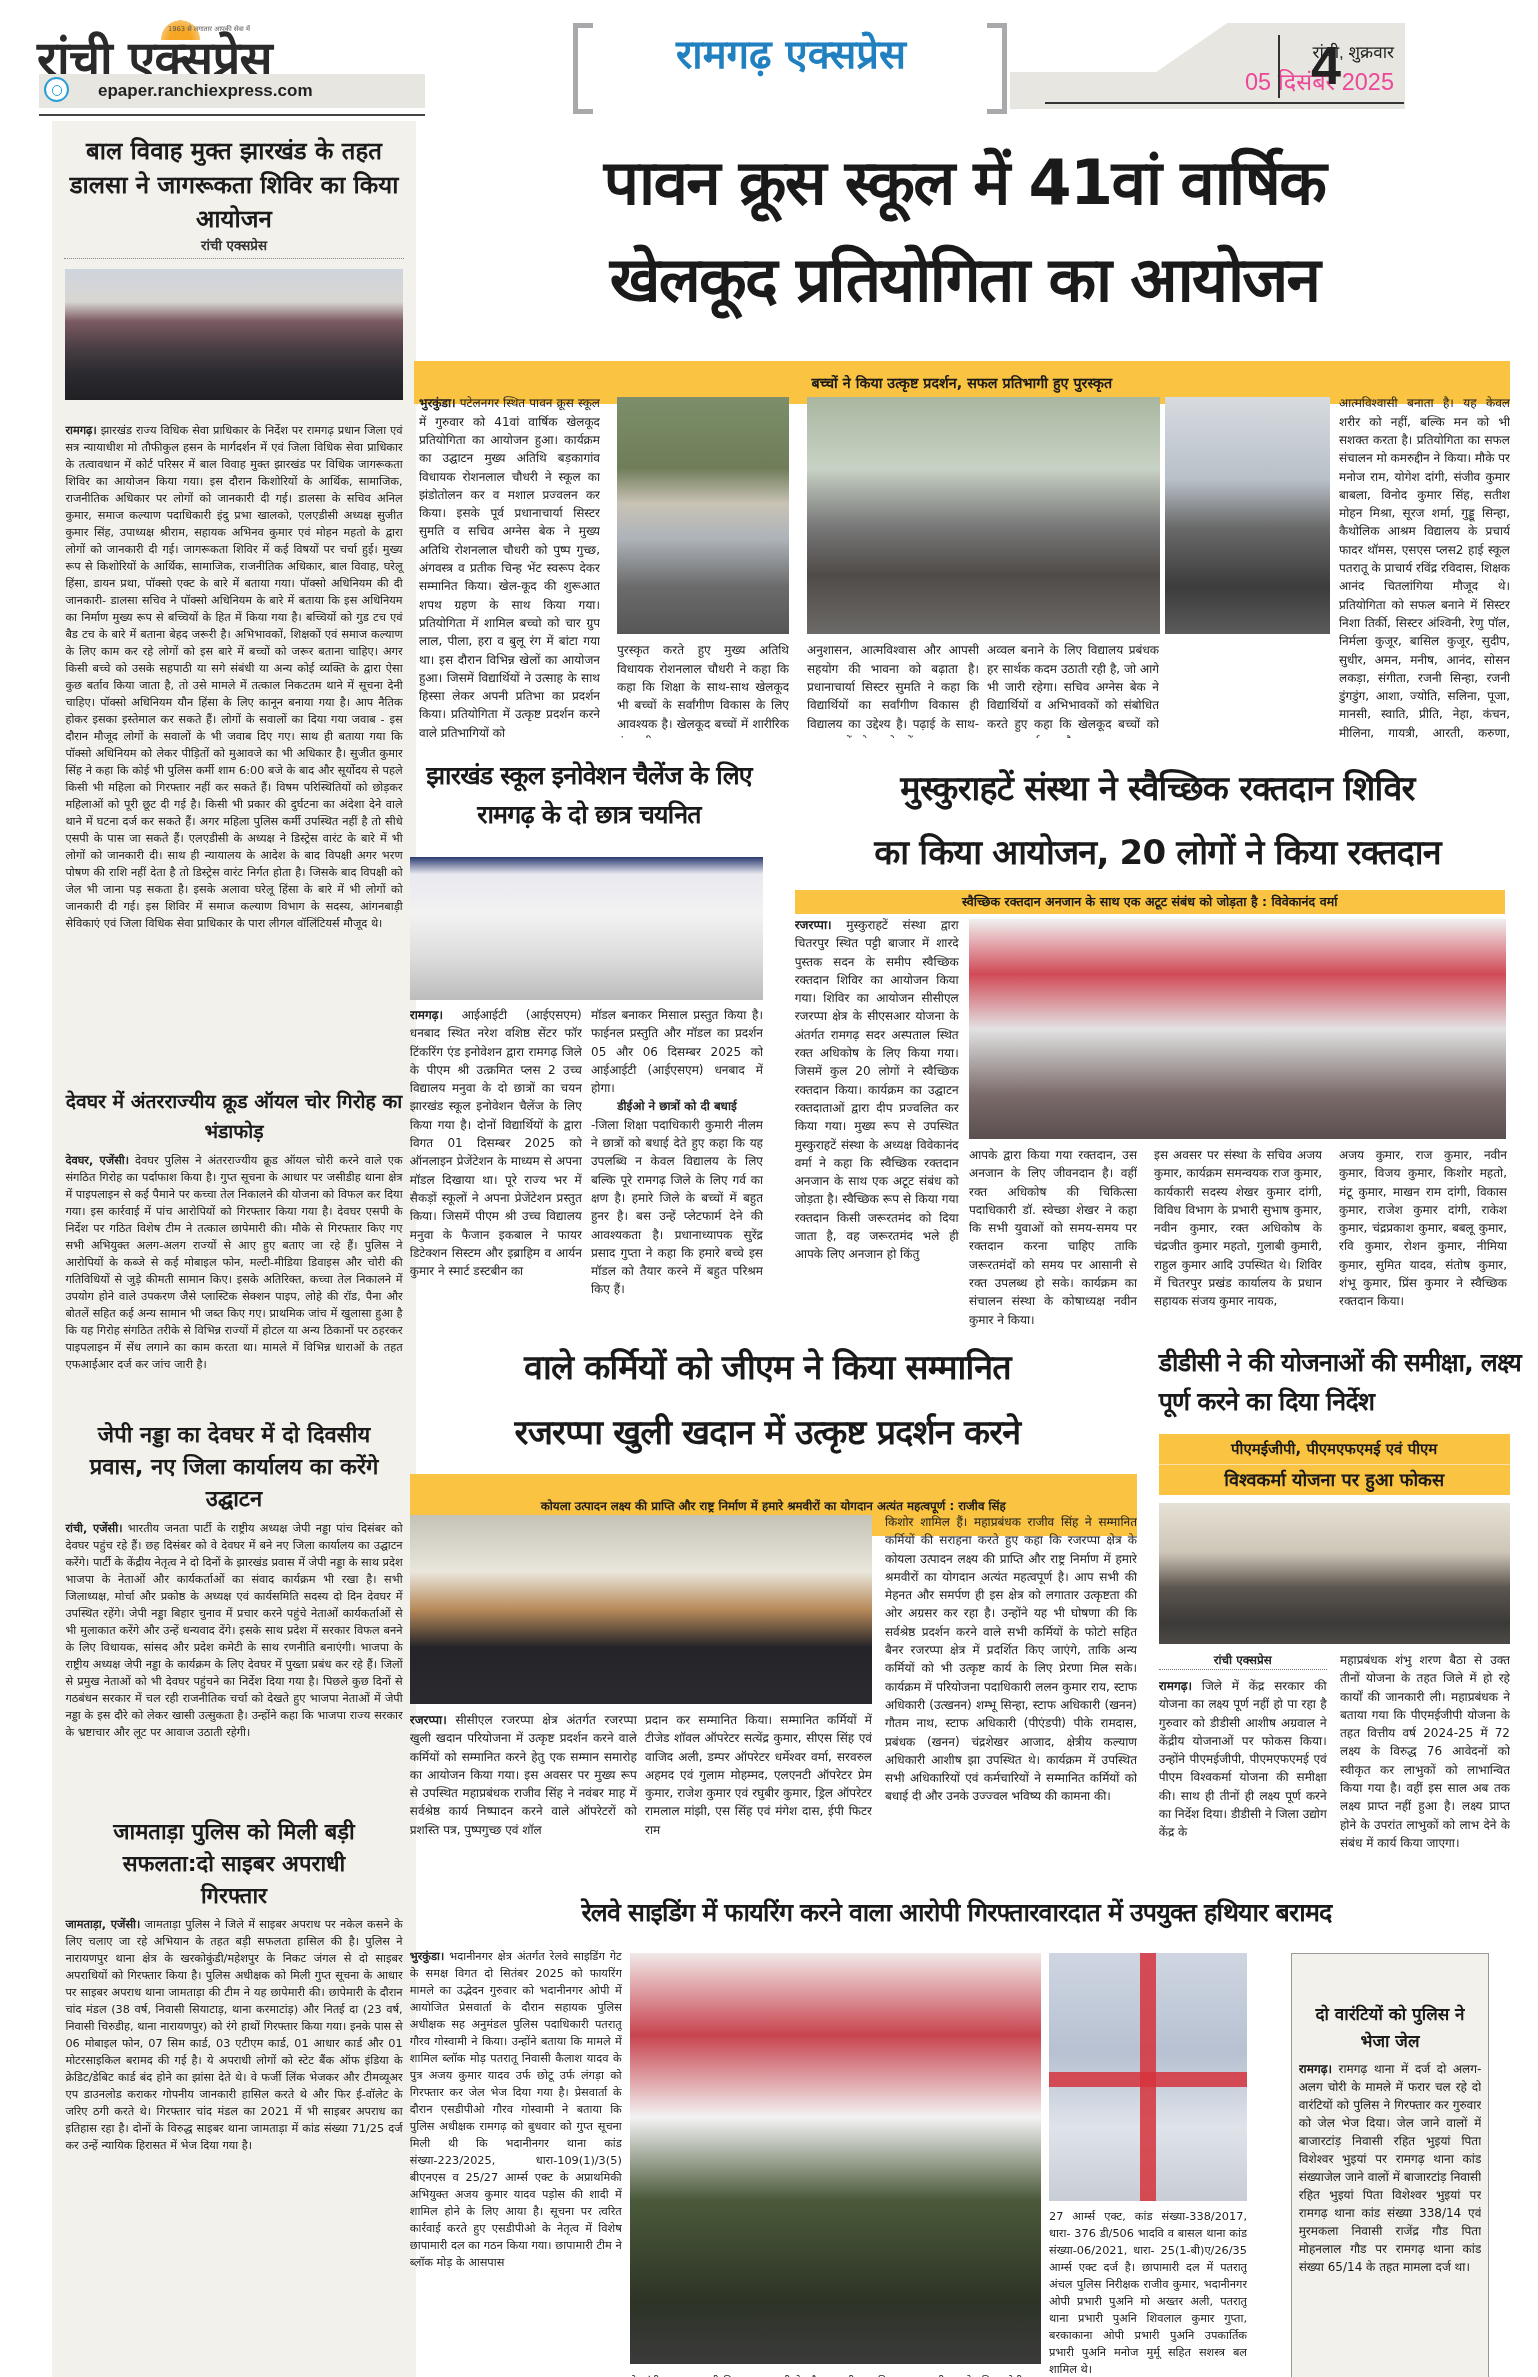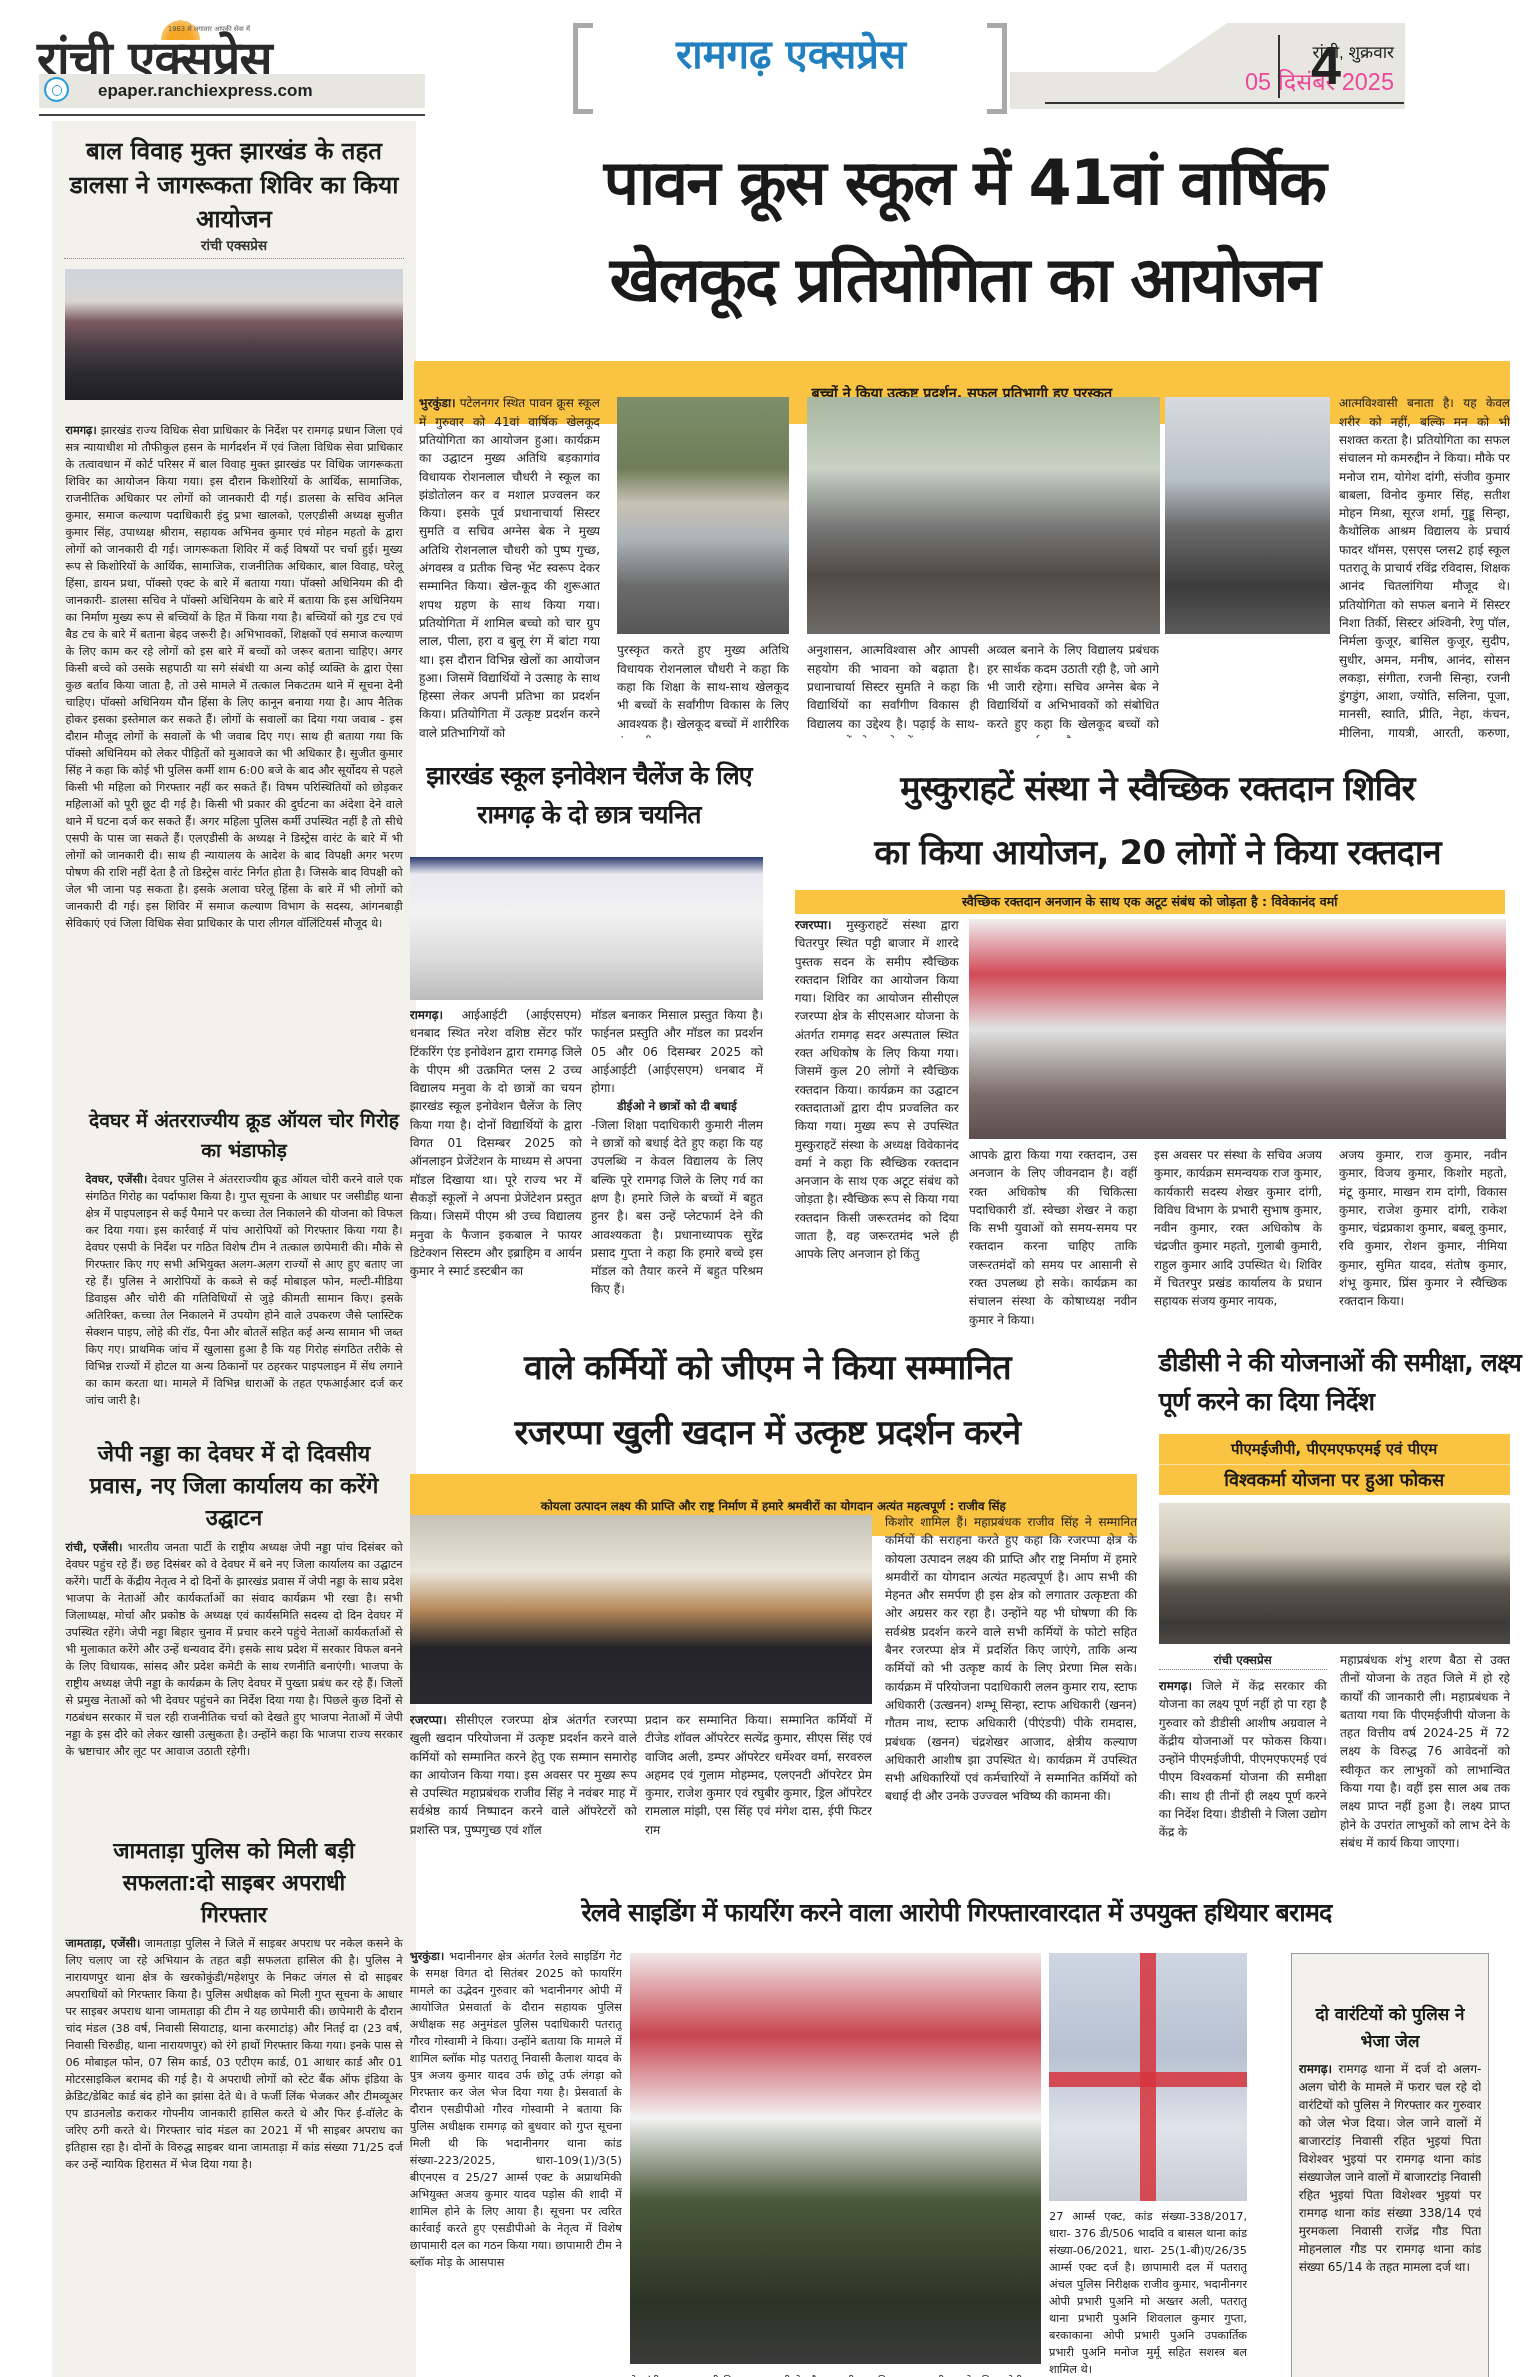--- a/index.html
+++ b/index.html
@@ -44,21 +44,21 @@
   .ph-ccl { background: linear-gradient(180deg, #c5c3b8 0%, #e9e6dc 30%, #b88a5a 50%, #242428 70%, #2b2b2f 100%); }
   .ph-ddc { background: linear-gradient(180deg, #e6e1d5 0%, #cdc6b7 35%, #5c5650 60%, #3c3a38 85%, #4c4946 100%); }
   .ph-police { background: linear-gradient(180deg, #f1e8e8 0%, #c8444f 20%, #f3f3f3 40%, #4b5a3a 60%, #2d3326 85%, #3b3b3b 100%); }
   .ph-box { background: linear-gradient(180deg, #cfd6e2 0%, #b7c1d1 40%, #dfe3ea 70%, #c8cdd6 100%); }
   .ph-box::before { content: ""; position: absolute; left: 46%; top: 0; width: 8%; height: 100%; background: #d6333c; opacity: .85; }
   .ph-box::after { content: ""; position: absolute; left: 0; top: 48%; width: 100%; height: 6%; background: #d6333c; opacity: .85; }
 
   
   .main { position: absolute; left: 398px; top: 126px; width: 1141px; }
   .head-xl { font-weight: 900; color: #1a1a1a; font-size: 62px; line-height: 97px; letter-spacing: -1.7px; text-align: center; }
-  .kicker { background: #fbc342; font-weight: 700; color: #1a1a1a; text-align: center; font-size: 14.3px; padding: 22px 0; }
+  .kicker { background: #fbc342; font-weight: 700; color: #1a1a1a; text-align: center; font-size: 14.3px; padding: 12px 0; }
   .col { position: absolute; font-size: 12px; line-height: 18.3px; text-align: justify; color: #222; }
   .col b { font-weight: 700; }
   .head-l { font-weight: 900; color: #1a1a1a; font-size: 32px; line-height: 54px; letter-spacing: -0.8px; }
   .head-m { font-weight: 900; color: #1a1a1a; font-size: 27px; line-height: 39px; letter-spacing: -0.8px; }
   .sub-bold { font-weight: 700; text-align: center; font-size: 11.8px; }
   .box { border: 0.8px solid #999; background: #f3f1ec; }
   .dotted { border-bottom: 0.8px dotted #777; }
 </style>
 </head>
 <body>
@@ -89,21 +89,21 @@
   <article style="padding-top:13.4px;">
     <h2 class="lhead big" style="padding:0 8.4px;">बाल विवाह मुक्त झारखंड के तहत डालसा ने जागरूकता शिविर का किया आयोजन</h2>
     <div class="byline">रांची एक्सप्रेस</div>
     <div class="photo ph-crowd" style="margin:0 13.4px; height:131px;"></div>
     <p class="ltext" style="margin-top:22px; height:660px; overflow:hidden;">
       <b>रामगढ़।</b>
       <span>झारखंड राज्य विधिक सेवा प्राधिकार के निर्देश पर रामगढ़ प्रधान जिला एवं सत्र न्यायाधीश मो तौफीकुल हसन के मार्गदर्शन में एवं जिला विधिक सेवा प्राधिकार के तत्वावधान में कोर्ट परिसर में बाल विवाह मुक्त झारखंड पर विधिक जागरूकता शिविर का आयोजन किया गया। इस दौरान किशोरियों के आर्थिक, सामाजिक, राजनीतिक अधिकार पर लोगों को जानकारी दी गई। डालसा के सचिव अनिल कुमार, समाज कल्याण पदाधिकारी इंदु प्रभा खालको, एलएडीसी अध्यक्ष सुजीत कुमार सिंह, उपाध्यक्ष श्रीराम, सहायक अभिनव कुमार एवं मोहन महतो के द्वारा लोगों को जानकारी दी गई। जागरूकता शिविर में कई विषयों पर चर्चा हुई। मुख्य रूप से किशोरियों के आर्थिक, सामाजिक, राजनीतिक अधिकार, बाल विवाह, घरेलू हिंसा, डायन प्रथा, पॉक्सो एक्ट के बारे में बताया गया। पॉक्सो अधिनियम की दी जानकारी- डालसा सचिव ने पॉक्सो अधिनियम के बारे में बताया कि इस अधिनियम का निर्माण मुख्य रूप से बच्चियों के हित में किया गया है। बच्चियों को गुड टच एवं बैड टच के बारे में बताना बेहद जरूरी है। अभिभावकों, शिक्षकों एवं समाज कल्याण के लिए काम कर रहे लोगों को इस बारे में बच्चों को जरूर बताना चाहिए। अगर किसी बच्चे को उसके सहपाठी या सगे संबंधी या अन्य कोई व्यक्ति के द्वारा ऐसा कुछ बर्ताव किया जाता है, तो उसे मामले में तत्काल निकटतम थाने में सूचना देनी चाहिए। पॉक्सो अधिनियम यौन हिंसा के लिए कानून बनाया गया है। आप नैतिक होकर इसका इस्तेमाल कर सकते हैं। लोगों के सवालों का दिया गया जवाब - इस दौरान मौजूद लोगों के सवालों के भी जवाब दिए गए। साथ ही बताया गया कि पॉक्सो अधिनियम को लेकर पीड़ितों को मुआवजे का भी अधिकार है। सुजीत कुमार सिंह ने कहा कि कोई भी पुलिस कर्मी शाम 6:00 बजे के बाद और सूर्योदय से पहले किसी भी महिला को गिरफ्तार नहीं कर सकते हैं। विषम परिस्थितियों को छोड़कर महिलाओं को पूरी छूट दी गई है। किसी भी प्रकार की दुर्घटना का अंदेशा देने वाले थाने में घटना दर्ज कर सकते हैं। अगर महिला पुलिस कर्मी उपस्थित नहीं है तो सीधे एसपी के पास जा सकते हैं। एलएडीसी के अध्यक्ष ने डिस्ट्रेस वारंट के बारे में भी लोगों को जानकारी दी। साथ ही न्यायालय के आदेश के बाद विपक्षी अगर भरण पोषण की राशि नहीं देता है तो डिस्ट्रेस वारंट निर्गत होता है। जिसके बाद विपक्षी को जेल भी जाना पड़ सकता है। इसके अलावा घरेलू हिंसा के बारे में भी लोगों को जानकारी दी गई। इस शिविर में समाज कल्याण विभाग के सदस्य, आंगनबाड़ी सेविकाएं एवं जिला विधिक सेवा प्राधिकार के पारा लीगल वॉलिंटियर्स मौजूद थे।</span>
     </p>
   </article>
 
-  <article style="margin-top:24px;padding-left:20px;">
+  <article style="margin-top:5px;">
     <h2 class="lhead" style="font-size:19.3px; line-height:30px; padding:0 8.4px;">देवघर में अंतरराज्यीय क्रूड ऑयल चोर गिरोह का भंडाफोड़</h2>
     <p class="ltext" style="margin-top:5px; height:257px; overflow:hidden;">
       <b>देवघर, एजेंसी।</b>
       <span>देवघर पुलिस ने अंतरराज्यीय क्रूड ऑयल चोरी करने वाले एक संगठित गिरोह का पर्दाफाश किया है। गुप्त सूचना के आधार पर जसीडीह थाना क्षेत्र में पाइपलाइन से कई पैमाने पर कच्चा तेल निकालने की योजना को विफल कर दिया गया। इस कार्रवाई में पांच आरोपियों को गिरफ्तार किया गया है। देवघर एसपी के निर्देश पर गठित विशेष टीम ने तत्काल छापेमारी की। मौके से गिरफ्तार किए गए सभी अभियुक्त अलग-अलग राज्यों से आए हुए बताए जा रहे हैं। पुलिस ने आरोपियों के कब्जे से कई मोबाइल फोन, मल्टी-मीडिया डिवाइस और चोरी की गतिविधियों से जुड़े कीमती सामान किए। इसके अतिरिक्त, कच्चा तेल निकालने में उपयोग होने वाले उपकरण जैसे प्लास्टिक सेक्शन पाइप, लोहे की रॉड, पैना और बोतलें सहित कई अन्य सामान भी जब्त किए गए। प्राथमिक जांच में खुलासा हुआ है कि यह गिरोह संगठित तरीके से विभिन्न राज्यों में होटल या अन्य ठिकानों पर ठहरकर पाइपलाइन में सेंध लगाने का काम करता था। मामले में विभिन्न धाराओं के तहत एफआईआर दर्ज कर जांच जारी है।</span>
     </p>
   </article>
 
   <article style="margin-top:10px;">
     <h2 class="lhead" style="font-size:22px; line-height:32px; padding:0 22px;">जेपी नड्डा का देवघर में दो दिवसीय प्रवास, नए जिला कार्यालय का करेंगे उद्घाटन</h2>
     <p class="ltext" style="margin-top:5px; height:290px; overflow:hidden;">

